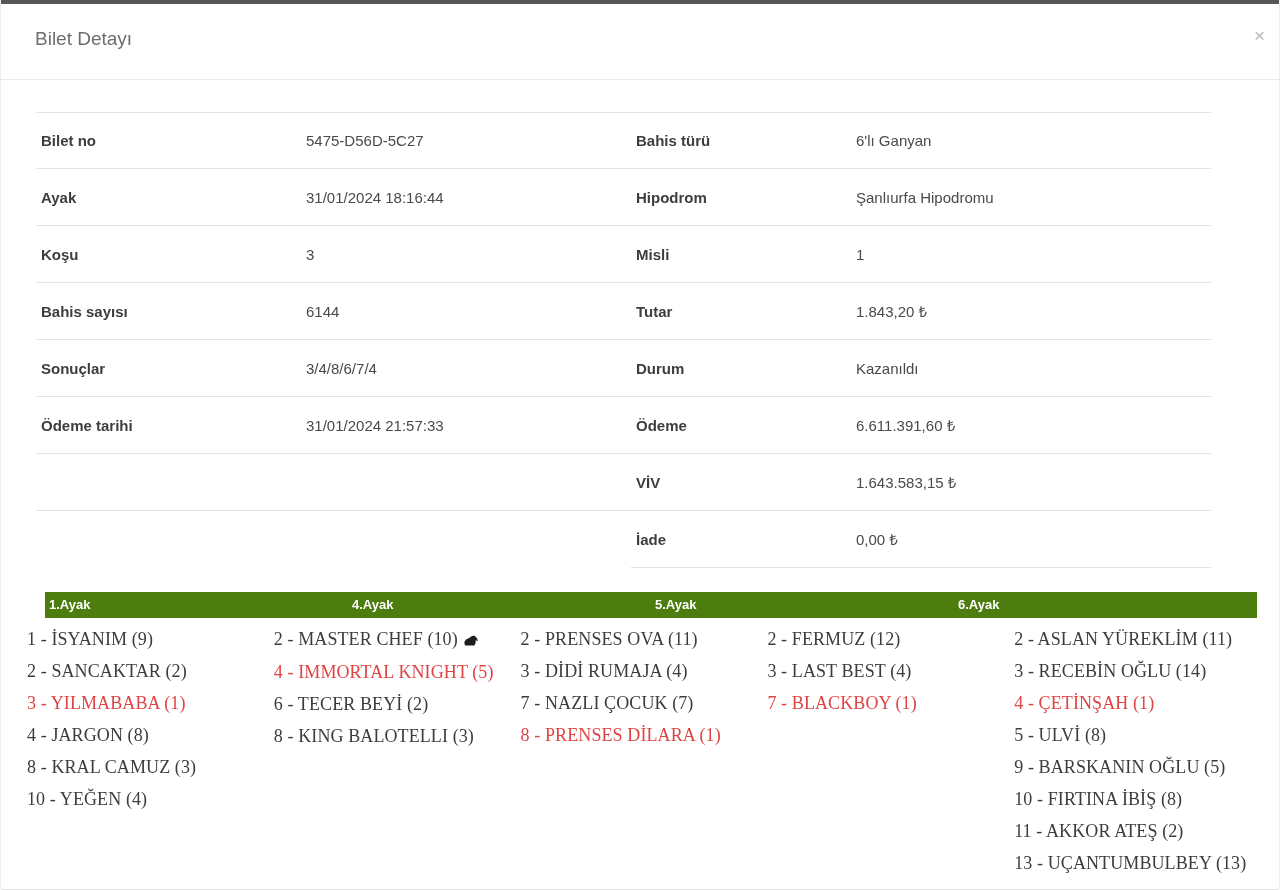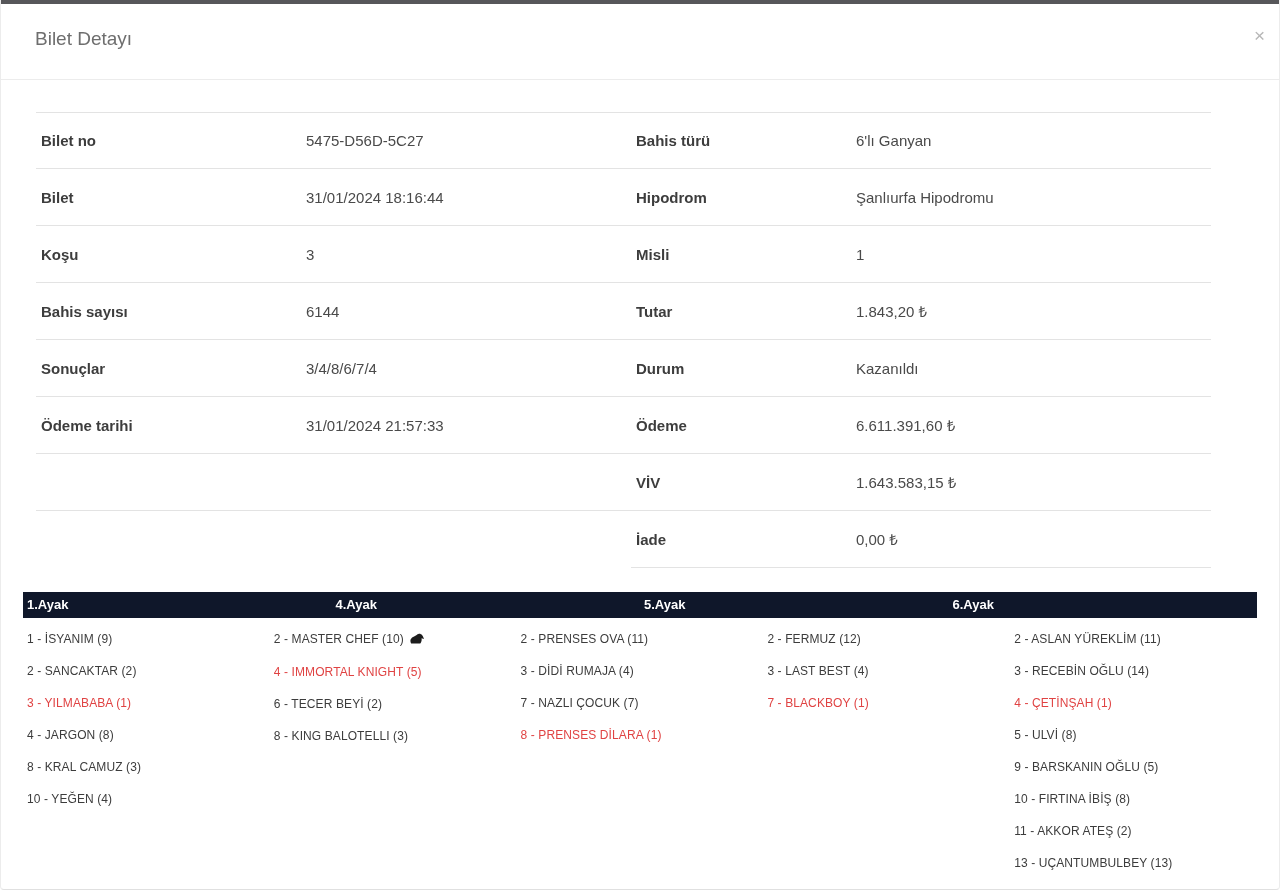--- a/index.html
+++ b/index.html
@@ -33,30 +33,30 @@
     display: flex; align-items: center; height: 57px;
     border-bottom: 1px solid #e3e3e3; font-size: 15px;
   }
   .drow:first-child { border-top: 1px solid #e3e3e3; }
   .drow.empty { border-top: none; }
   .dlabel { font-weight: 700; color: #3d3d3d; padding-left: 5px; }
   .dcol-left  .dlabel { width: 270px; }
   .dcol-right .dlabel { width: 225px; }
   .dvalue { color: #4a4a4a; }
   .legs { margin: 24px 22px 0 22px; }
-  .legs-header { display: flex; background: #0f172a; }
+  .legs-header { display: flex; background: #4d7c0f; margin-left: 22px; }
   .legs-header .hcell {
     flex: 1; color: #ffffff; font-weight: 700; font-size: 13px;
     padding: 6px 2px 6px 4px; line-height: 14px;
   }
   .legs-body { display: flex; }
   .legs-body .bcol { flex: 1; padding: 5px 2px 0 4px; }
   .horse {
-    font-size: 12px; line-height: 32px; color: #3c3c3c;
-    white-space: nowrap; letter-spacing: 0.1px;
+    font-size: 18px; line-height: 32px; color: #3c3c3c;
+    white-space: nowrap; letter-spacing: 0.1px; font-family: Liberation Serif, serif;
   }
   .horse.win { color: #e04343; }
   .horse-ic { display: inline-block; vertical-align: -1px; margin-left: 4px; }
 </style>
 </head>
 <body>
 
 <div class="topbar"></div>
 
 <div class="modal-header">
@@ -64,21 +64,21 @@
   <div class="close-btn">×</div>
 </div>
 
 <div class="details">
   <div class="dcol dcol-left">
     <div class="drow">
       <span class="dlabel">Bilet no</span>
       <span class="dvalue">5475-D56D-5C27</span>
     </div>
     <div class="drow">
-      <span class="dlabel">Bilet</span>
+      <span class="dlabel">Ayak</span>
       <span class="dvalue">31/01/2024 18:16:44</span>
     </div>
     <div class="drow">
       <span class="dlabel">Koşu</span>
       <span class="dvalue">3</span>
     </div>
     <div class="drow">
       <span class="dlabel">Bahis sayısı</span>
       <span class="dvalue">6144</span>
     </div>

